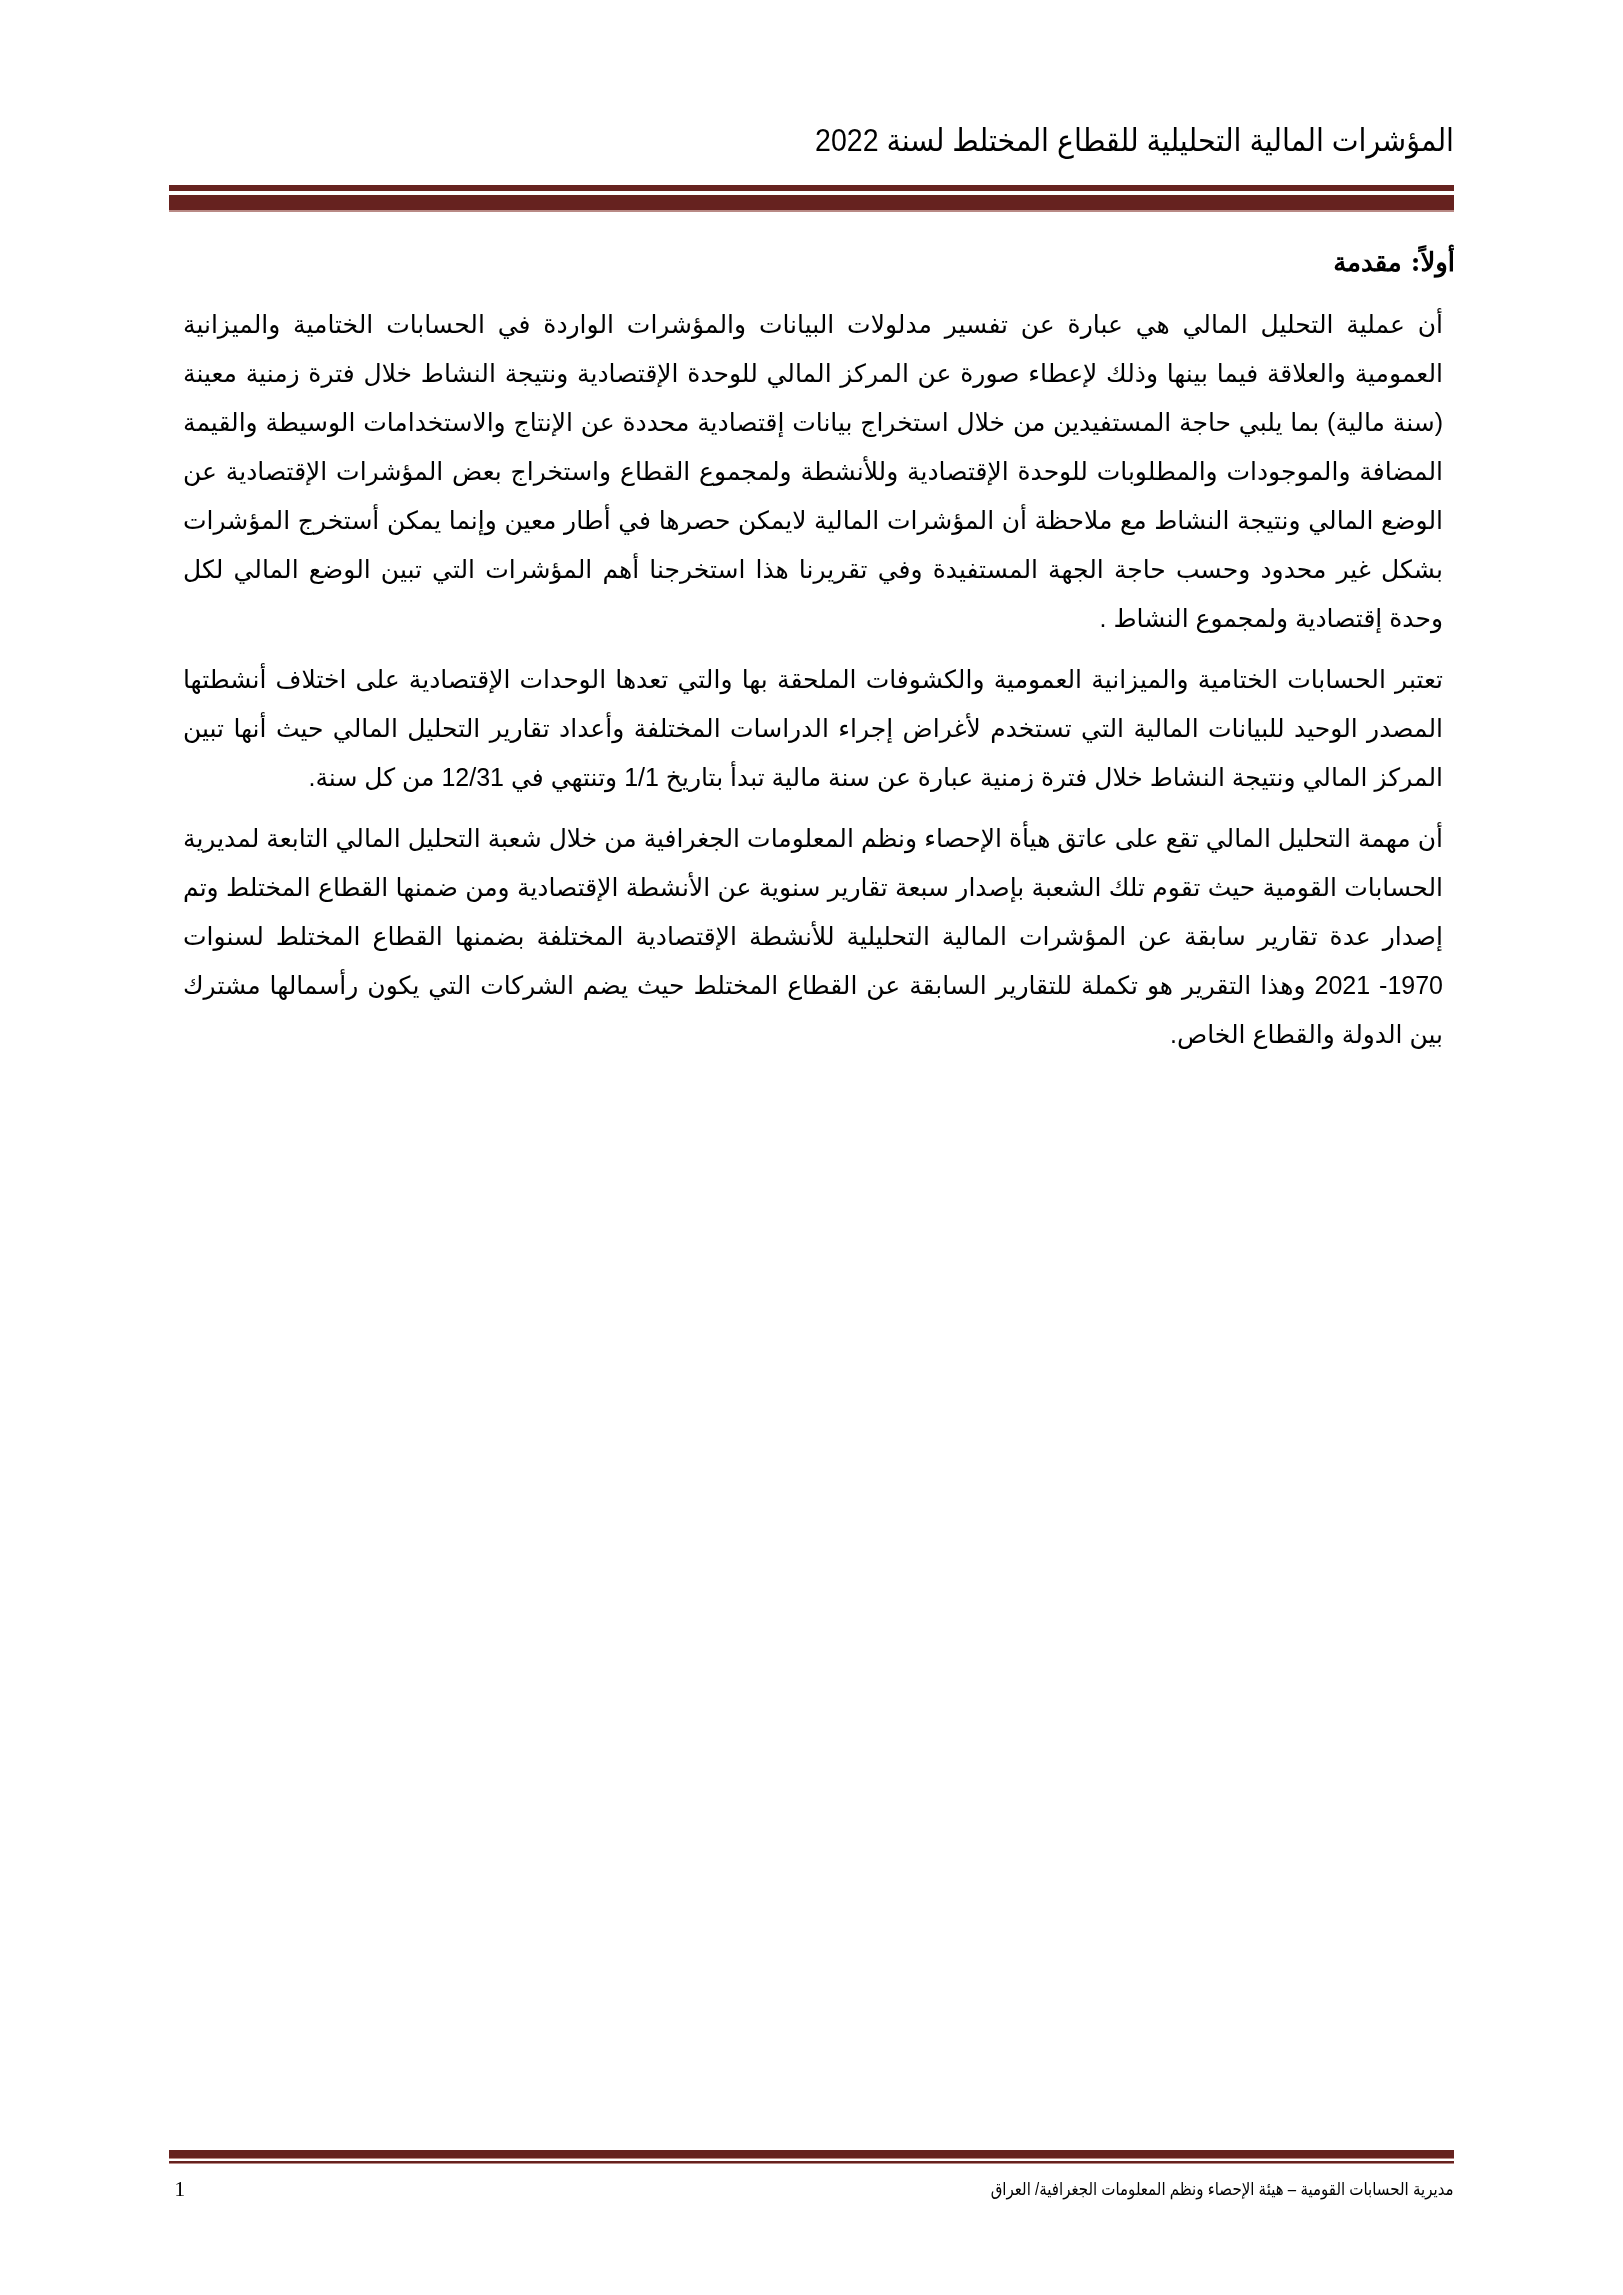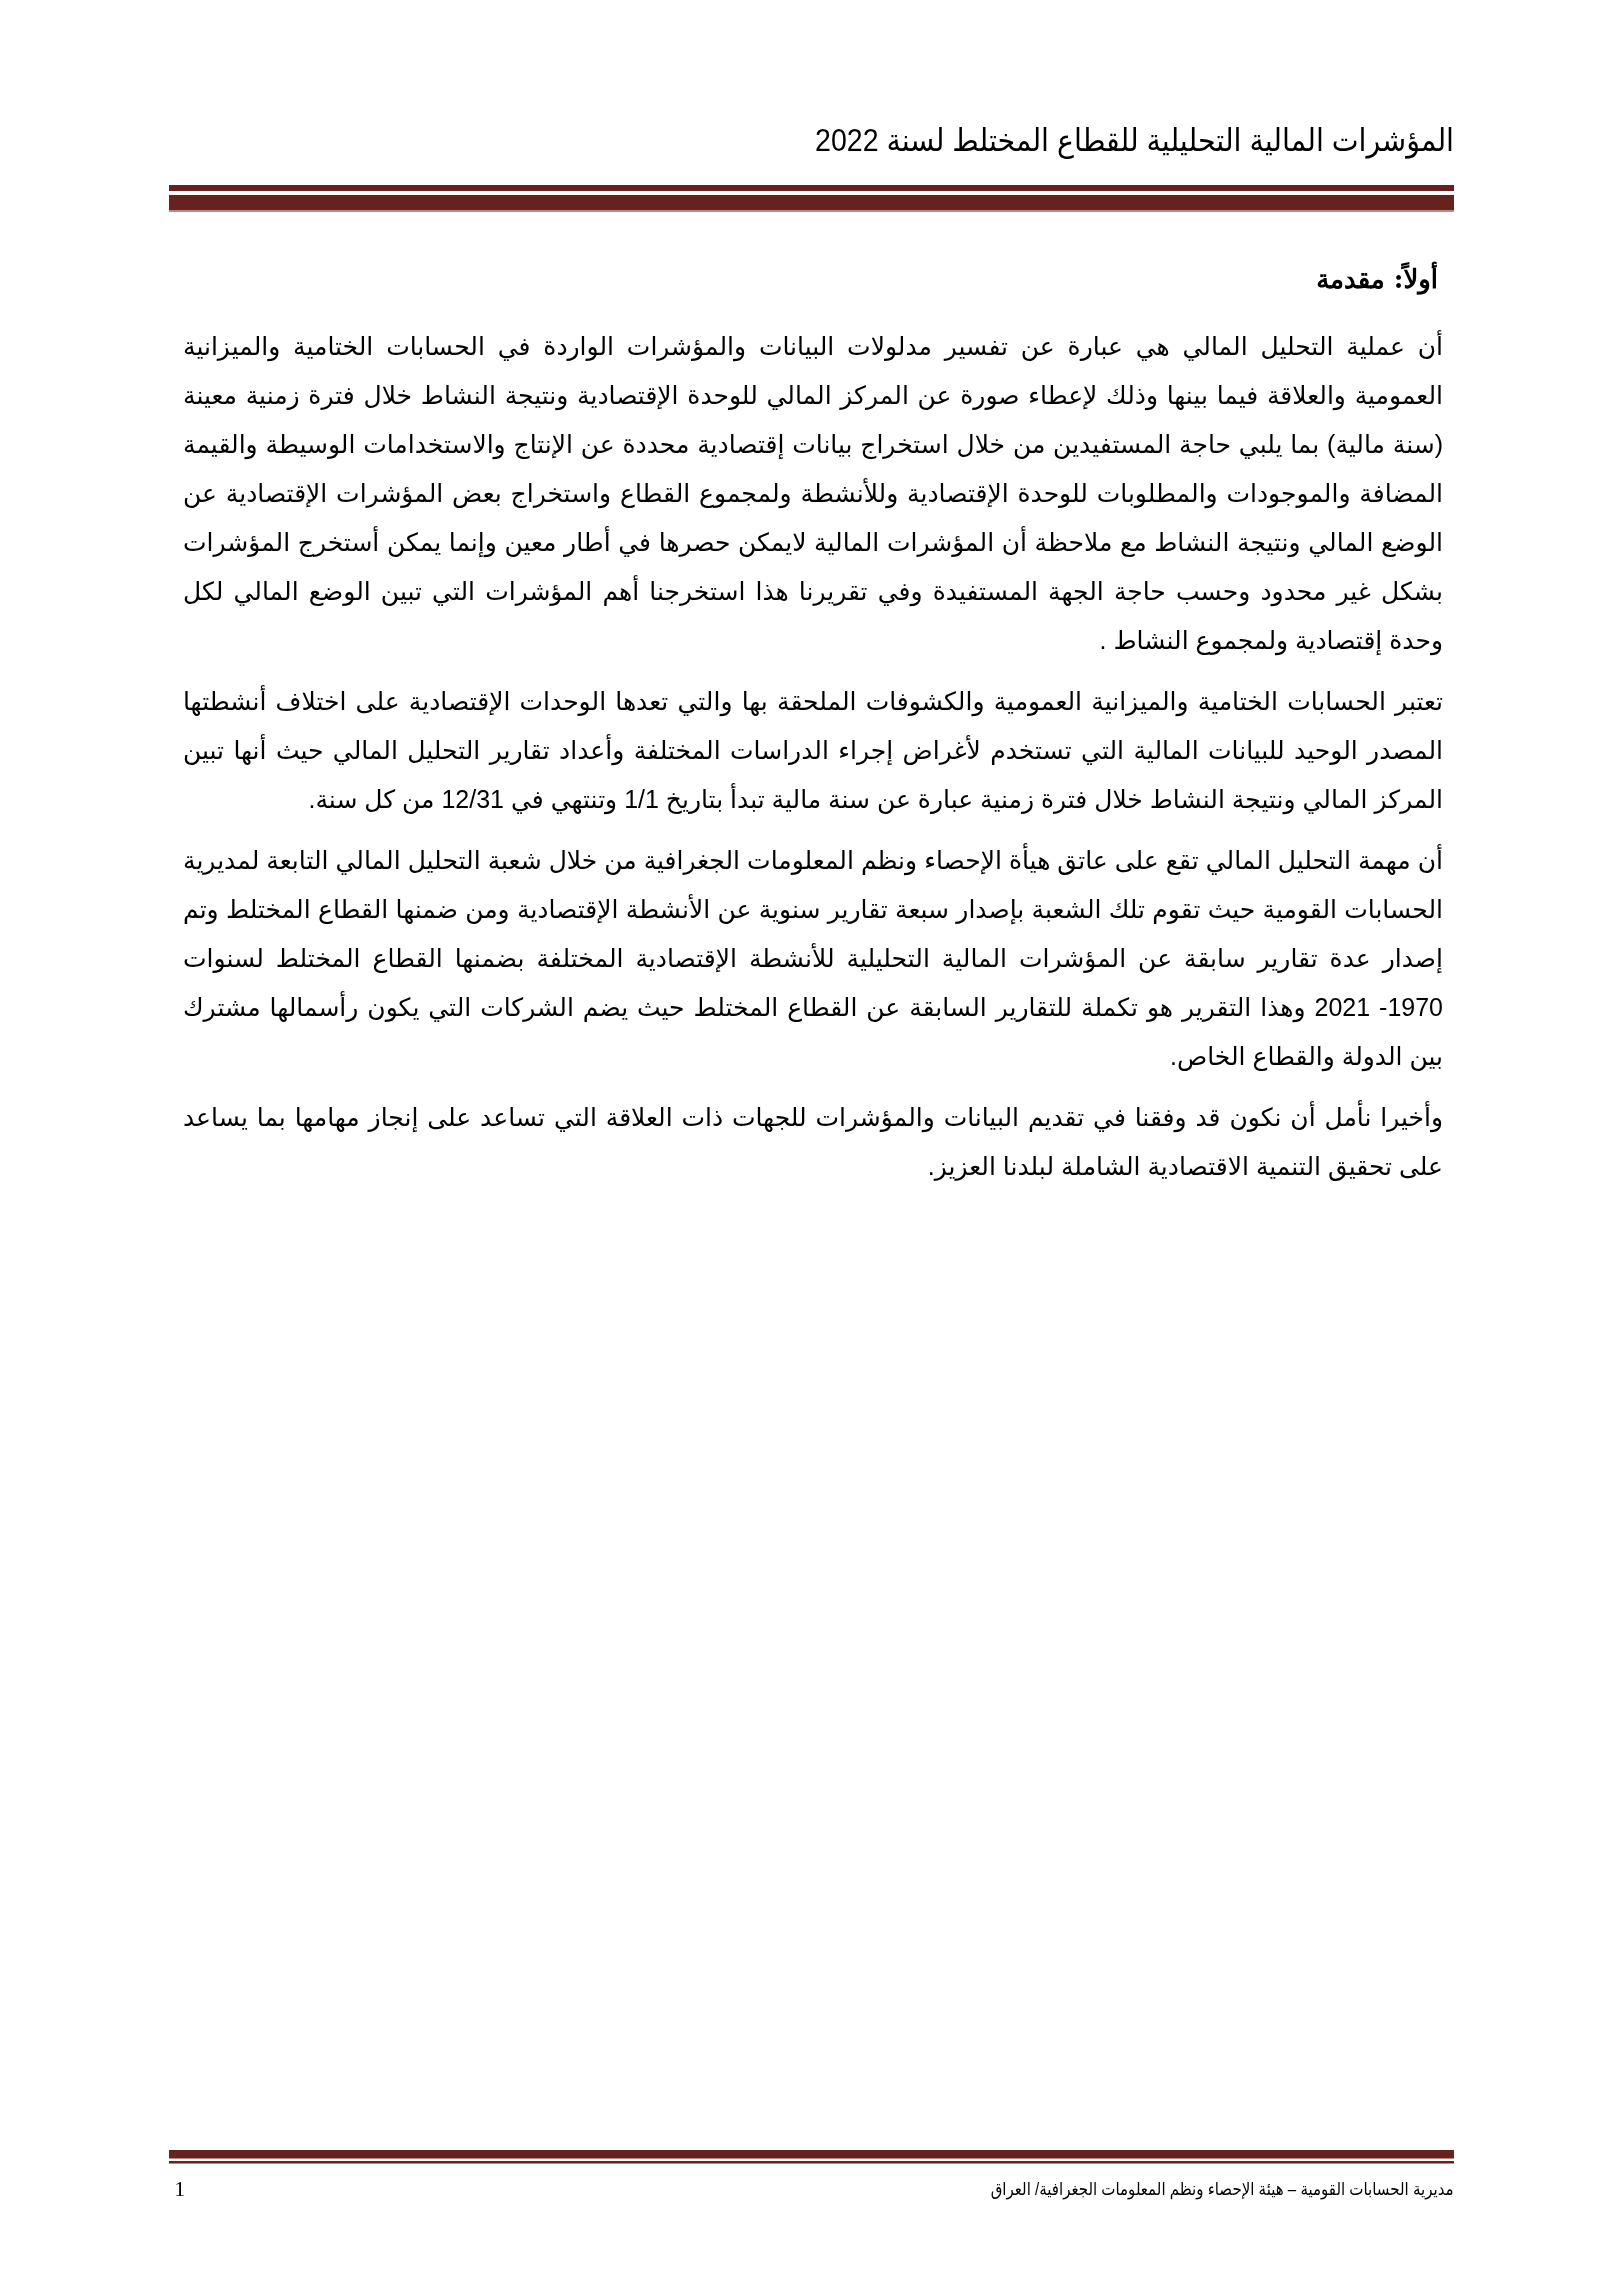--- a/index.html
+++ b/index.html
@@ -58,21 +58,21 @@
       top: 236px;
       direction: rtl;
       text-align: justify;
       text-align-last: right;
     }
     .section-heading {
       font-family: "DejaVu Serif", "Liberation Serif", serif;
       font-weight: bold;
       font-size: 26px;
       line-height: 52px;
-      margin: 17px;
+      margin: 0;
       text-align: right;
     }
     .para {
       font-size: 25px;
       line-height: 49px;
       margin: 12px;
       text-align: justify;
       text-align-last: right;
     }
 
@@ -125,21 +125,20 @@
     <div class="rule-thin"></div>
     <div class="rule-gap"></div>
     <div class="rule-thick"></div>
   </div>
 
   <div class="content">
     <h2 class="section-heading">أولاً: مقدمة</h2>
     <p class="para">أن عملية التحليل المالي هي عبارة عن تفسير مدلولات البيانات والمؤشرات الواردة في الحسابات الختامية والميزانية العمومية والعلاقة فيما بينها وذلك لإعطاء صورة عن المركز المالي للوحدة الإقتصادية ونتيجة النشاط خلال فترة زمنية معينة (سنة مالية) بما يلبي حاجة المستفيدين من خلال استخراج بيانات إقتصادية محددة عن الإنتاج والاستخدامات الوسيطة والقيمة المضافة والموجودات والمطلوبات للوحدة الإقتصادية وللأنشطة ولمجموع القطاع واستخراج بعض المؤشرات الإقتصادية عن الوضع المالي ونتيجة النشاط مع ملاحظة أن المؤشرات المالية لايمكن حصرها في أطار معين وإنما يمكن أستخرج المؤشرات بشكل غير محدود وحسب حاجة الجهة المستفيدة وفي تقريرنا هذا استخرجنا أهم المؤشرات التي تبين الوضع المالي لكل وحدة إقتصادية ولمجموع النشاط .</p>
     <p class="para">تعتبر الحسابات الختامية والميزانية العمومية والكشوفات الملحقة بها والتي تعدها الوحدات الإقتصادية على اختلاف أنشطتها المصدر الوحيد للبيانات المالية التي تستخدم لأغراض إجراء الدراسات المختلفة وأعداد تقارير التحليل المالي حيث أنها تبين المركز المالي ونتيجة النشاط خلال فترة زمنية عبارة عن سنة مالية تبدأ بتاريخ 1/1 وتنتهي في 12/31 من كل سنة.</p>
     <p class="para">أن مهمة التحليل المالي تقع على عاتق هيأة الإحصاء ونظم المعلومات الجغرافية من خلال شعبة التحليل المالي التابعة لمديرية الحسابات القومية حيث تقوم تلك الشعبة بإصدار سبعة تقارير سنوية عن الأنشطة الإقتصادية ومن ضمنها القطاع المختلط وتم إصدار عدة تقارير سابقة عن المؤشرات المالية التحليلية للأنشطة الإقتصادية المختلفة بضمنها القطاع المختلط لسنوات 1970- 2021 وهذا التقرير هو تكملة للتقارير السابقة عن القطاع المختلط حيث يضم الشركات التي يكون رأسمالها مشترك بين الدولة والقطاع الخاص.</p>
-    <p class="para">وأخيرا نأمل أن نكون قد وفقنا في تقديم البيانات والمؤشرات للجهات ذات العلاقة التي تساعد على إنجاز مهامها بما يساعد على تحقيق التنمية الاقتصادية الشاملة لبلدنا العزيز.</p>
   </div>
 
   <div class="footer">
     <div class="f-rule-thick"></div>
     <div class="f-rule-gap"></div>
     <div class="f-rule-thin"></div>
     <div class="footer-row">
       <span class="page-number">1</span>
       <span class="footer-text">مديرية الحسابات القومية – هيئة الإحصاء ونظم المعلومات الجغرافية/ العراق</span>
     </div>

